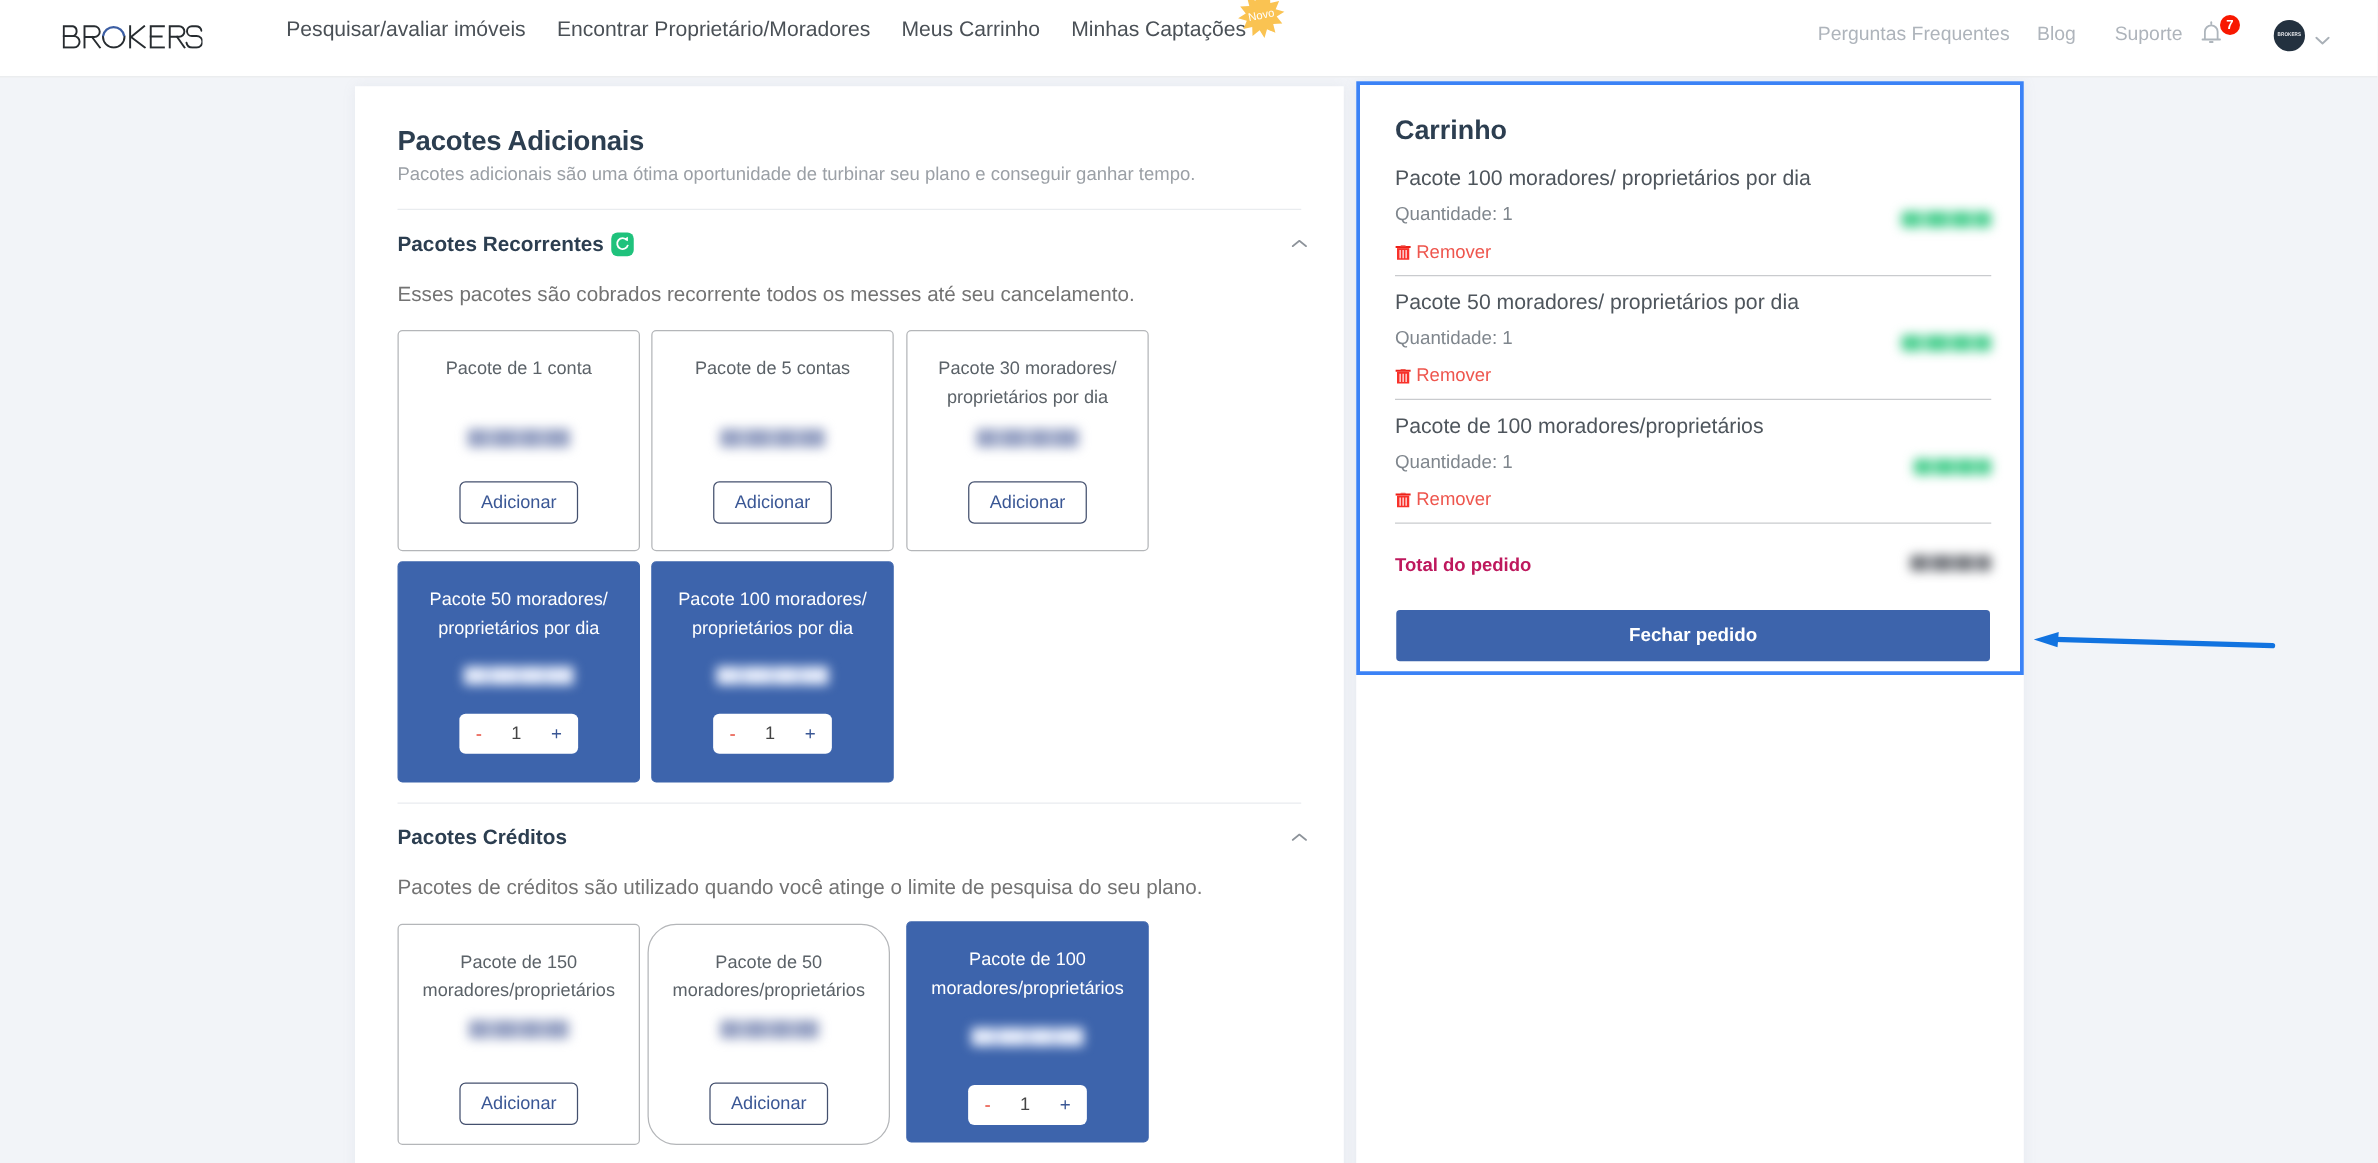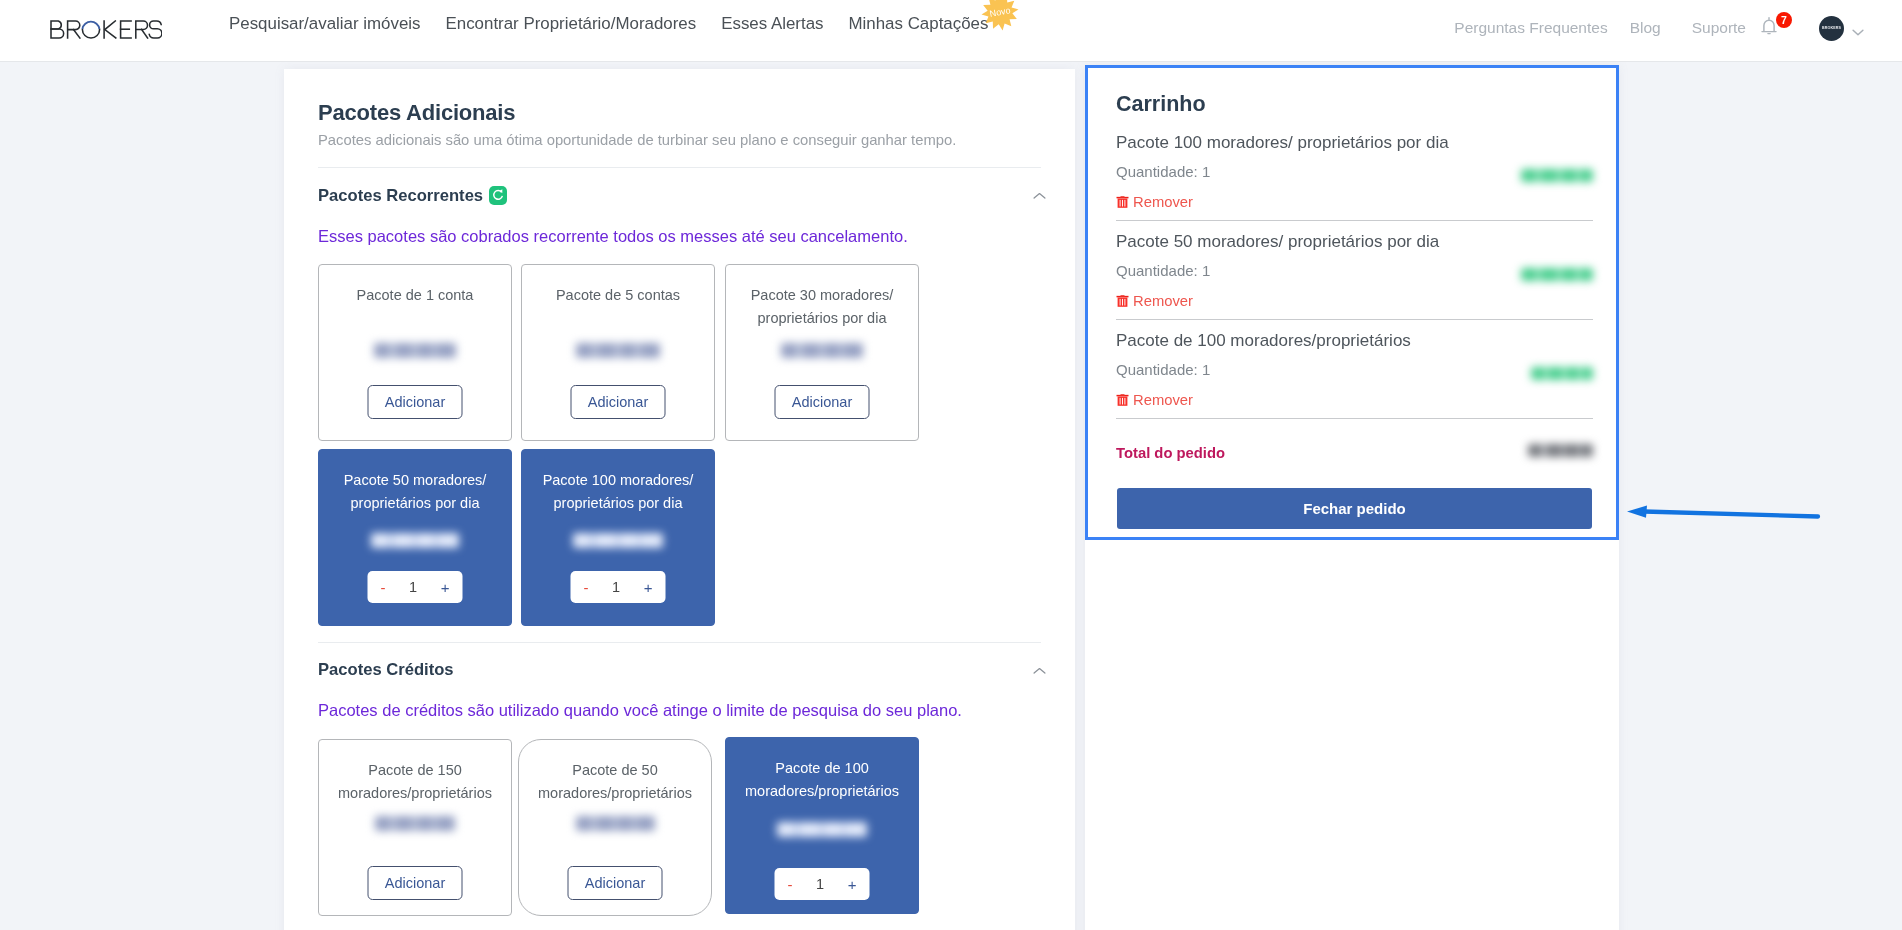--- a/index.html
+++ b/index.html
@@ -53,21 +53,21 @@
     position:absolute; left:0; top:0; width:534px; height:475px;
     background:#fff; border:3px solid #3b82f6;
   }
 
   
   .pg-title { position:absolute; left:318px; top:100px; font-size:22px; font-weight:700; color:#2c3e50; letter-spacing:-.2px; }
   .pg-sub   { position:absolute; left:318px; top:132px; font-size:14.8px; color:#9ba0a6; }
   .hr { position:absolute; background:#e9ecef; height:1px; }
 
   .sec-title { position:absolute; font-size:16.6px; font-weight:700; color:#2c3e50; }
-  .sec-desc { position:absolute; font-size:16.5px; color:#6d28d9; }
+  .sec-desc { position:absolute; font-size:16.5px; color:#737373; }
   .chev { position:absolute; width:13px; height:8px; }
 
   .recur-icon { position:absolute; width:18px; height:19px; border-radius:5px; background:#1fc27c; }
 
   
   .card {
     position:absolute; width:194px; height:177px; border:1px solid #b4b6b9; border-radius:4px;
     background:#fff;
   }
   .card.sel { background:#3d64ac; border-color:#3d64ac; }
@@ -143,21 +143,21 @@
       </g>
       <g fill="none" stroke="#272c30" stroke-width="1.55" stroke-linecap="round">
 
         <path d="M111.2 4.6 a4.6 4.6 0 0 0 -4.5 -3.6 h-3.2 a3.9 3.9 0 0 0 0 7.8 h3.8 a4.6 4.6 0 0 1 0 9.2 h-3.5 a4.7 4.7 0 0 1 -4.6 -3.8"></path>
       </g>
     </svg>
   </div>
   <div class="nav">
     <span class="nav-item">Pesquisar/avaliar imóveis</span>
     <span class="nav-item">Encontrar Proprietário/Moradores</span>
-    <span class="nav-item">Esses Alertas</span>
+    <span class="nav-item">Meus Carrinho</span>
     <span class="nav-item">
       <span>Minhas Captações</span>
       <span class="novo-badge">
         <svg width="40" height="40" viewBox="0 0 58 58" style="transform:rotate(-8deg)">
           <polygon points="29,2 33.3,11.6 42.4,6.3 41.3,16.8 51.8,15.7 46.5,24.8 56.1,29 46.5,33.2 51.8,42.3 41.3,41.2 42.4,51.7 33.3,46.4 29,56 24.7,46.4 15.6,51.7 16.7,41.2 6.2,42.3 11.5,33.2 1.9,29 11.5,24.8 6.2,15.7 16.7,16.8 15.6,6.3 24.7,11.6" fill="#fac352"></polygon>
         </svg>
         <span class="novo-txt">Novo</span>
       </span>
     </span>
   </div>

